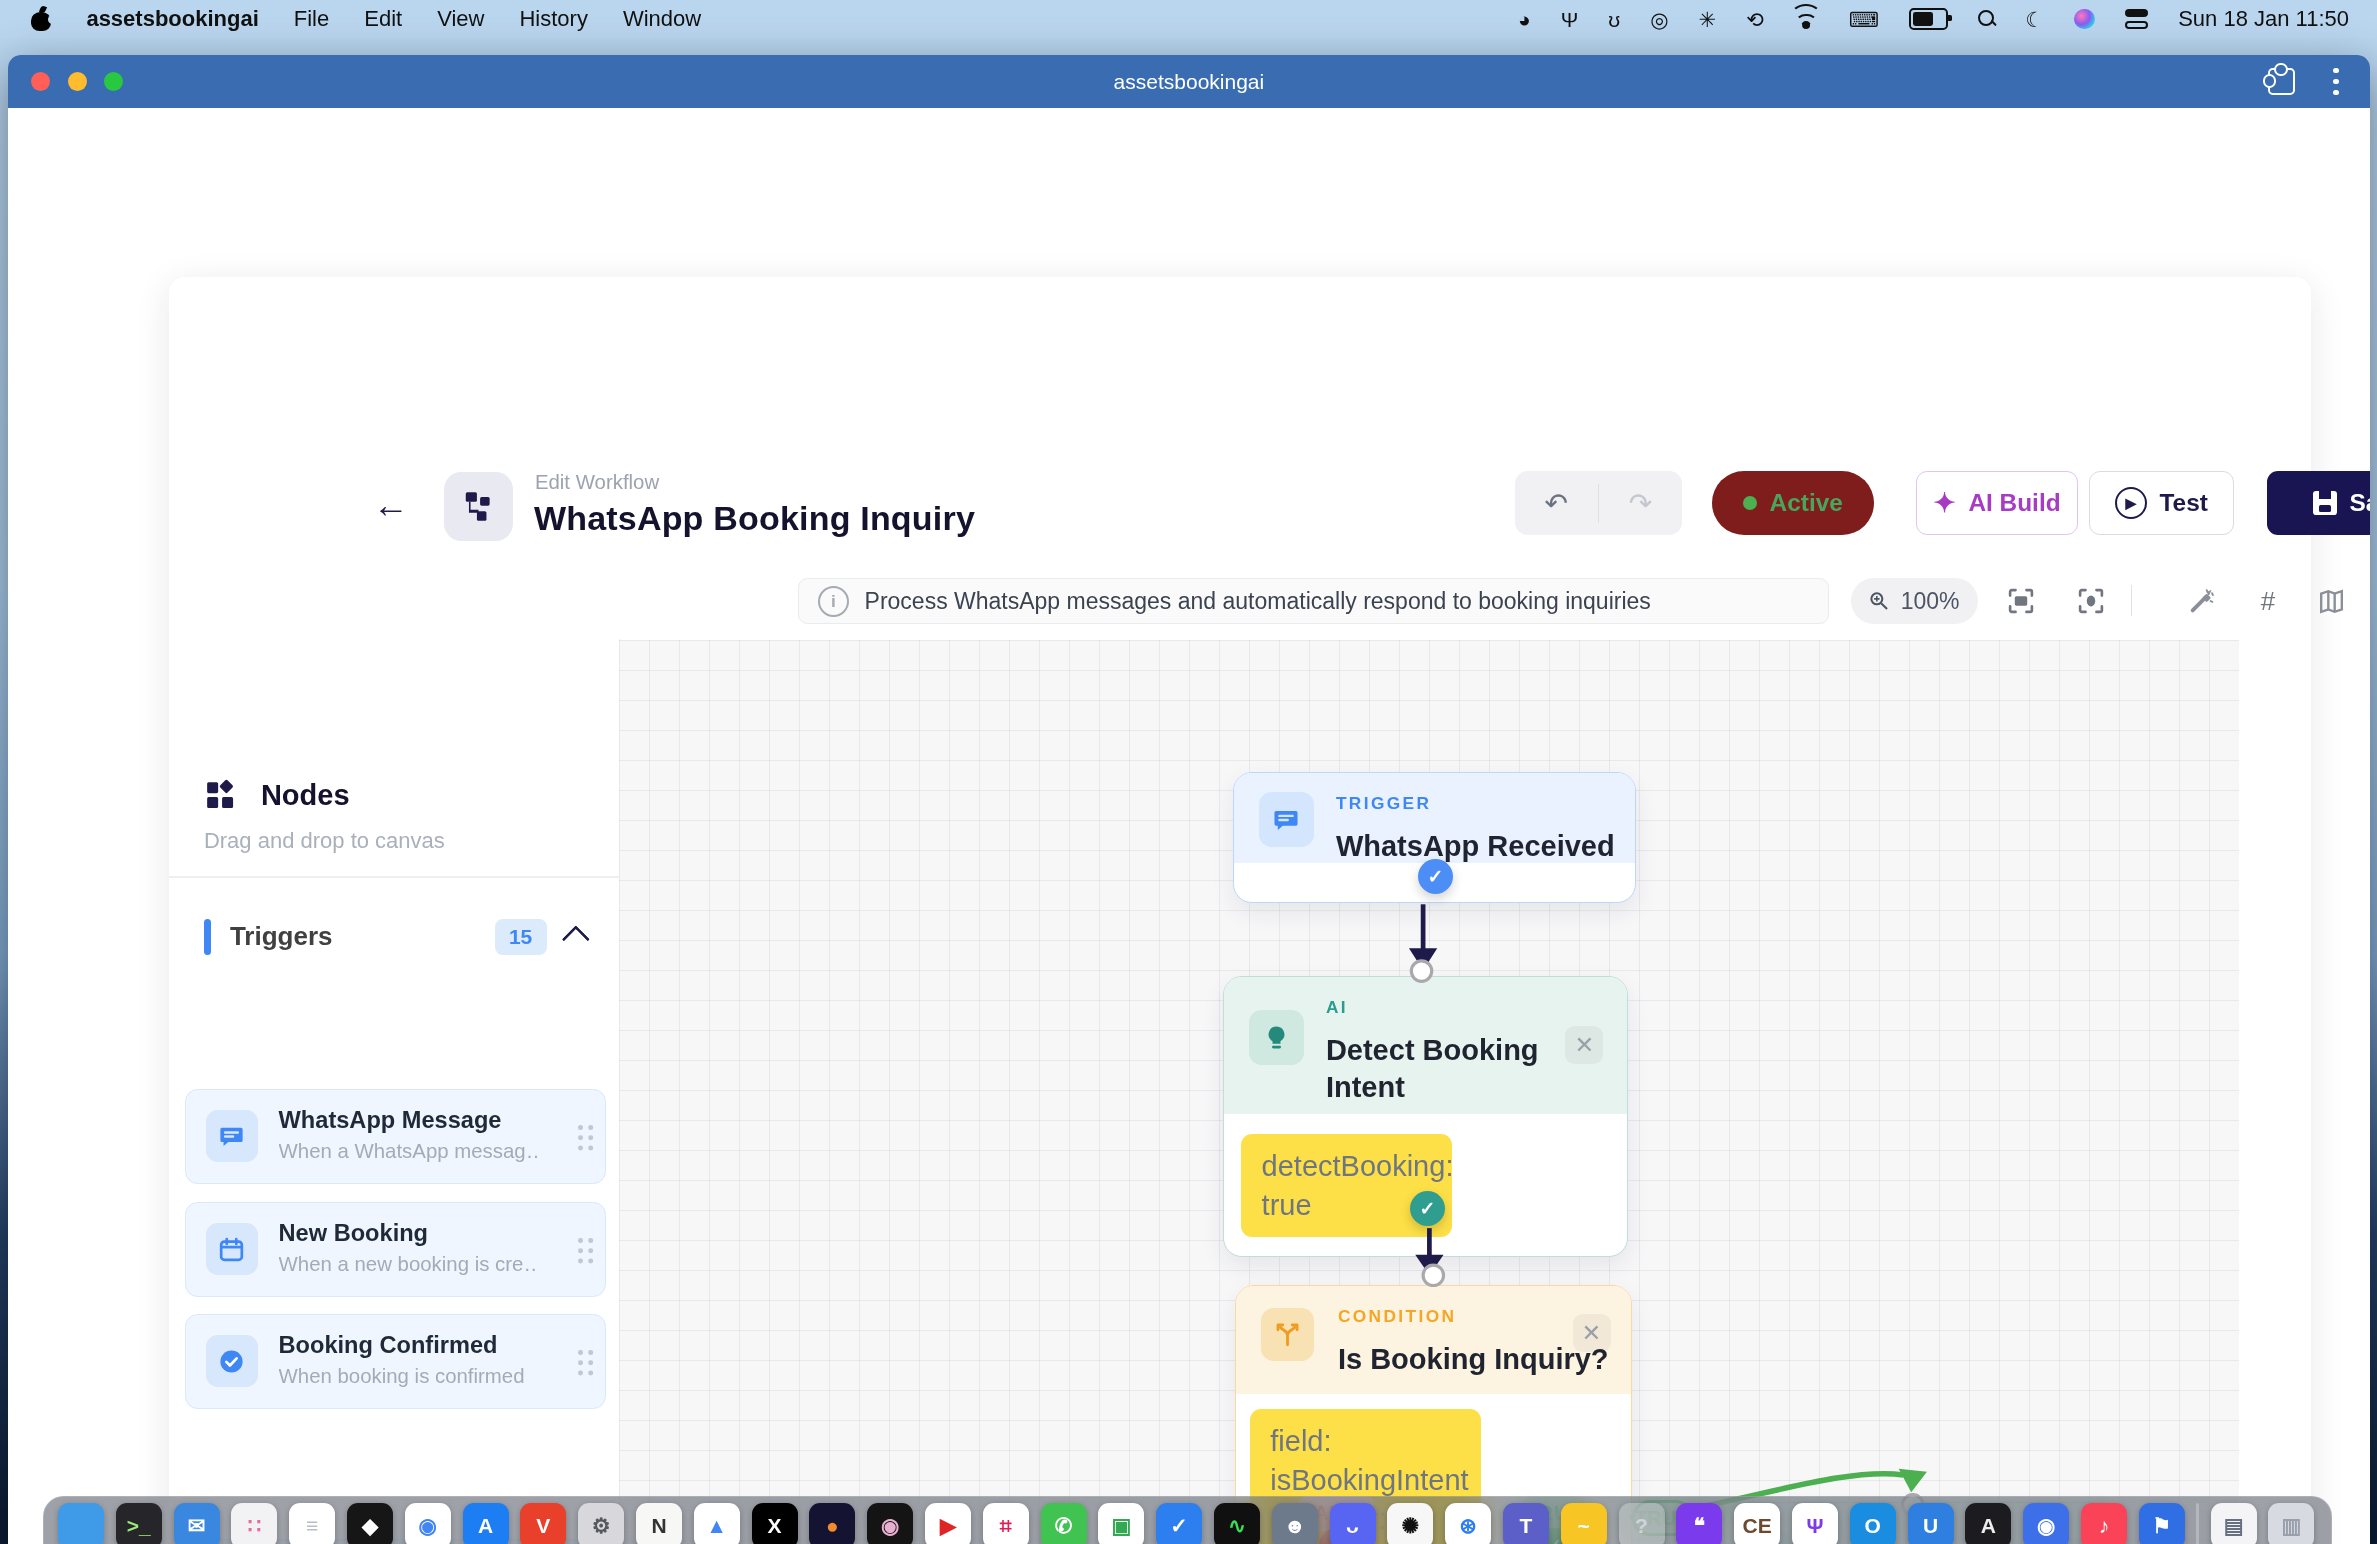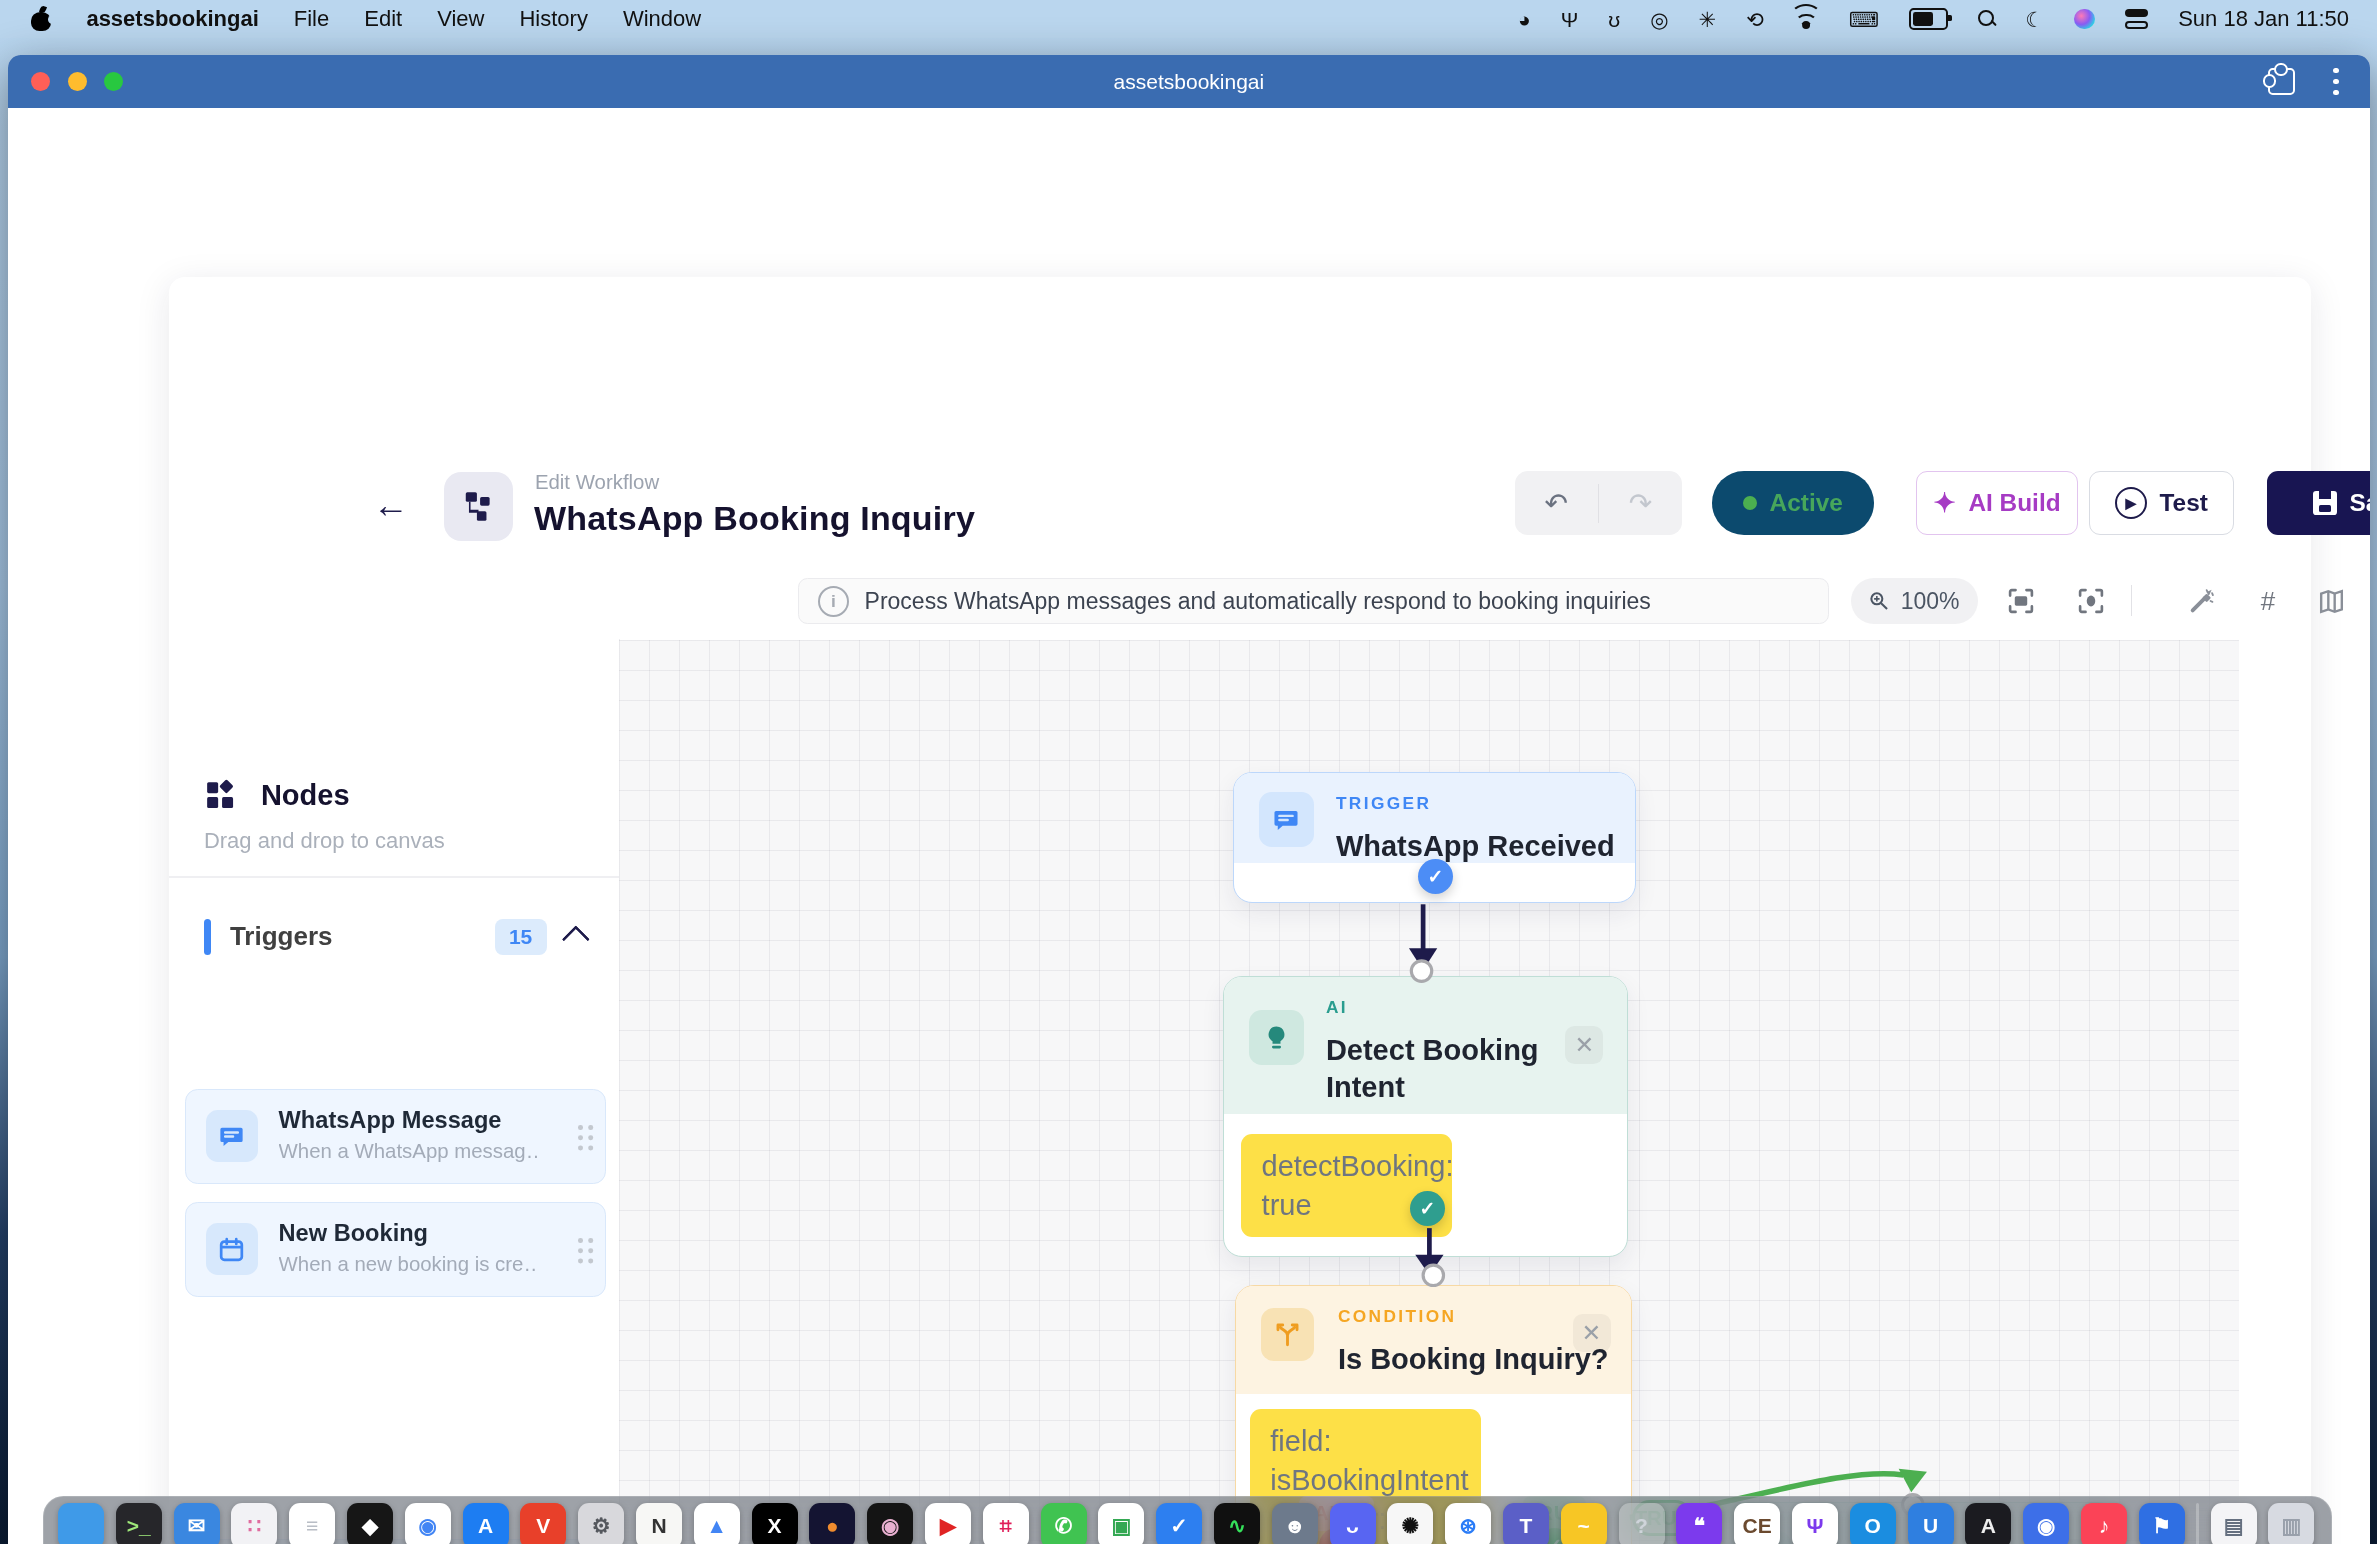--- a/index.html
+++ b/index.html
@@ -53,21 +53,21 @@
   .appcard{position:absolute;left:161px;top:169px;width:2142px;height:1375px;background:#fff;border-radius:15.7px;
     box-shadow:0 7.9px 35px rgba(30,30,60,.10);}
   
   .back{left:197px;top:203px;width:50px;height:50px;font-size:36px;color:#1e1b4b;display:flex;align-items:center;justify-content:center;}
   .wf-tile{left:275px;top:195px;width:69px;height:69px;border-radius:17.3px;background:#e9e9f2;display:flex;align-items:center;justify-content:center;}
   .crumb{left:366px;top:194px;font-size:20.4px;color:#9ca3af;}
   .pagetitle{left:365px;top:222px;font-size:34px;font-weight:700;color:#15122e;letter-spacing:0.2px;}
   .undo-group{left:1346px;top:194px;width:167px;height:64px;background:#f1f1f3;border-radius:12.6px;display:flex;align-items:center;}
   .undo-half{flex:1;display:flex;align-items:center;justify-content:center;font-size:28px;}
   .u-sep{width:1.6px;height:39px;background:#e0e0e4;}
-  .pill-active{left:1543px;top:194px;width:162px;height:64px;background:#0c4a6e;border-radius:785px;display:flex;align-items:center;justify-content:center;gap:12.6px;}
+  .pill-active{left:1543px;top:194px;width:162px;height:64px;background:#7f1d1d;border-radius:785px;display:flex;align-items:center;justify-content:center;gap:12.6px;}
   .pill-active .dot{width:14px;height:14px;border-radius:50%;background:#4caf50;}
   .pill-active span{color:#47a65b;font-size:24.4px;font-weight:600;}
   .btn{display:flex;align-items:center;justify-content:center;gap:12.6px;border-radius:11px;font-size:24.4px;font-weight:600;box-sizing:border-box;}
   .btn-ai{left:1747px;top:194px;width:162px;height:64px;background:#fff;border:1.6px solid #e2c4ef;color:#a63bc4;}
   .btn-test{left:1920px;top:194px;width:145px;height:64px;background:#fff;border:1.6px solid #d9dce3;color:#1e1b4b;}
   .playc{width:28px;height:28px;border:2.4px solid #1e1b4b;border-radius:50%;display:flex;align-items:center;justify-content:center;font-size:14px;}
   .btn-save{left:2098px;top:194px;width:186px;height:64px;background:#181552;color:#fff;}
   .floppy{width:23.6px;height:23.6px;background:#fff;border-radius:3.1px;position:relative;}
   .floppy i{position:absolute;left:5.5px;top:0;width:12.6px;height:7.9px;background:#181552;}
   .floppy b{position:absolute;left:5.5px;bottom:2.4px;width:12.6px;height:7.9px;background:#181552;border-radius:1.6px;}
@@ -314,20 +314,31 @@
         <div class="sitem" style="top:563px;">
           <div class="tile">
               <svg width="27" height="27" viewBox="0 0 34 34">
                 <rect x="4" y="7" width="26" height="23" rx="4" fill="none" stroke="#3f87f5" stroke-width="3.4"></rect>
                 <path d="M4 14h26" stroke="#3f87f5" stroke-width="3.4"></path>
                 <path d="M11 4v6M23 4v6" stroke="#3f87f5" stroke-width="3.4" stroke-linecap="round"></path>
               </svg>
             </div>
           <div class="ti">New Booking</div>
           <div class="su">When a new booking is cre…</div>
+          <i class="handle"></i>
+        </div>
+        <div class="sitem" style="top:675px;">
+          <div class="tile">
+              <svg width="27" height="27" viewBox="0 0 34 34">
+                <circle cx="17" cy="17" r="14" fill="#3f87f5"></circle>
+                <path d="M10.5 17.5l4.5 4.5 8.5-9" fill="none" stroke="#fff" stroke-width="3.4" stroke-linecap="round" stroke-linejoin="round"></path>
+              </svg>
+            </div>
+          <div class="ti">Booking Confirmed</div>
+          <div class="su">When booking is confirmed</div>
           <i class="handle"></i>
         </div>
         <div class="sitem" style="top:900px;">
           
           
           
           
         </div>
 
       </div>

